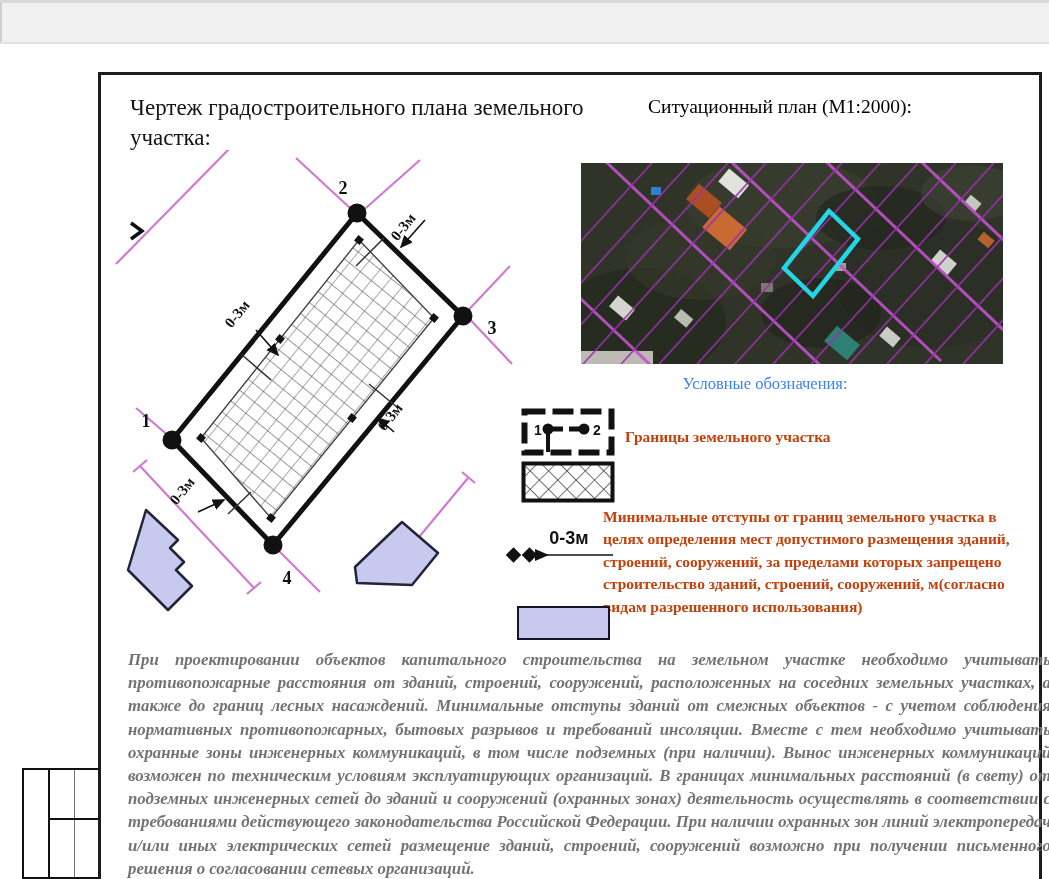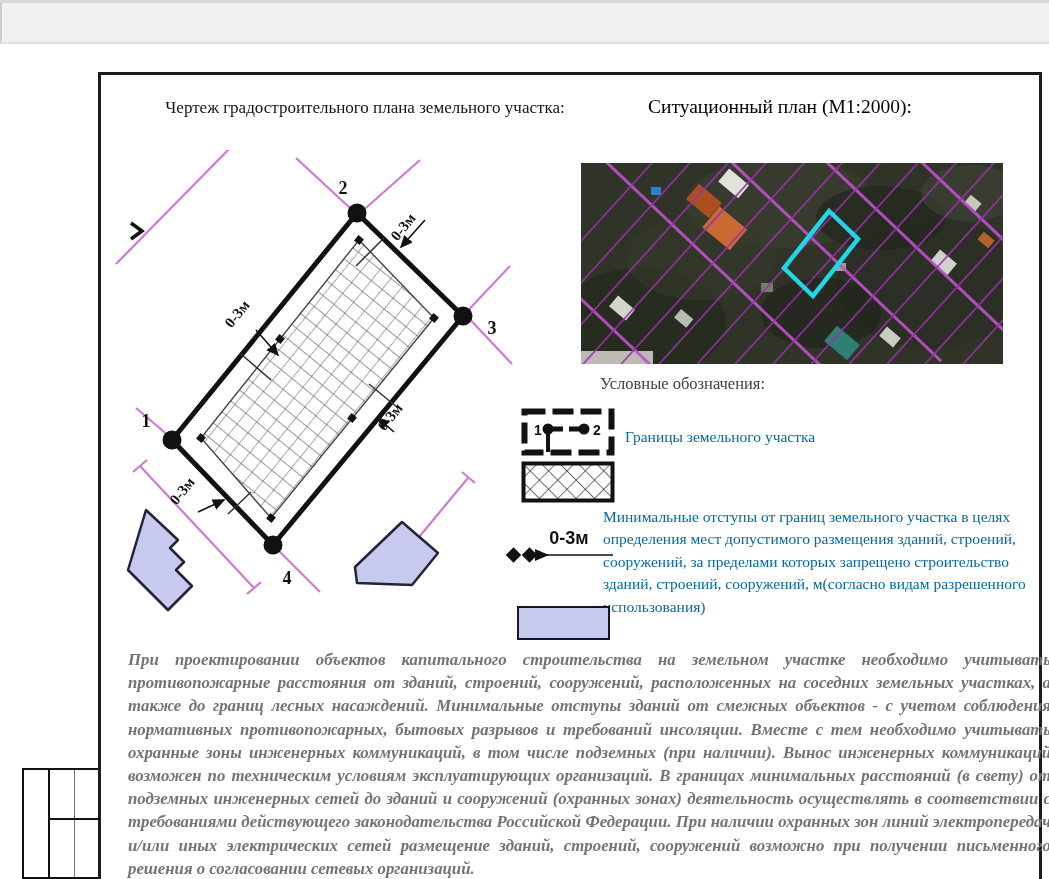--- a/index.html
+++ b/index.html
@@ -9,34 +9,34 @@
   
   .top-strip{position:absolute;left:0;top:0;width:1049px;height:44px;background:#f1f1f1;
     border-top:3px solid #d8d8d8;border-bottom:2px solid #e2e2e2;box-sizing:border-box;}
   .top-strip .edge-l{position:absolute;left:0;top:0;width:2px;height:100%;background:#cfcfcf;}
 
   
   .doc-frame{position:absolute;left:98px;top:72px;width:944px;height:830px;
     border:3px solid #1c1c1c;box-sizing:border-box;background:transparent;}
 
   
-  .title-left{position:absolute;left:130px;top:93px;width:470px;text-align:center;
-    font-size:17px;line-height:30px;color:#141414;}
+  .title-left{position:absolute;left:130px;top:93px;width:470px;
+    font-size:23px;line-height:30px;color:#141414;}
   .title-right{position:absolute;left:648px;top:96px;width:380px;
     font-size:19.5px;color:#000000;}
 
   
   .plot-svg{position:absolute;left:98px;top:150px;}
   .sat-svg{position:absolute;left:581px;top:163px;}
 
   
-  .legend-header{position:absolute;left:600px;top:374px;width:330px;text-align:left;
-    font-size:16.5px;color:#404040;}
+  .legend-header{position:absolute;left:600px;top:374px;width:330px;text-align:center;
+    font-size:16.5px;color:#3b82f6;}
   .legend-sym{position:absolute;}
-  .legend-label{position:absolute;font-size:15.5px;line-height:22px;color:#0369a1;}
+  .legend-label{position:absolute;font-size:15.5px;line-height:22px;color:#c2410c;font-weight:bold;}
   .lbl-1{left:625px;top:426px;width:380px;}
   .lbl-2{left:625px;top:458px;width:368px;}
   .lbl-3{left:603px;top:506px;width:434px;line-height:22.4px;}
   .lbl-4{left:628px;top:612px;width:380px;}
   .offset-sym-text{position:absolute;left:521px;top:528px;width:96px;text-align:center;
     font-family:"Liberation Sans","DejaVu Sans",sans-serif;font-weight:bold;font-size:18px;color:#111;}
   .building-sym{position:absolute;left:517px;top:606px;width:93px;height:34px;
     background:#c7c9ef;border:2.5px solid #15152a;box-sizing:border-box;}
 
   

